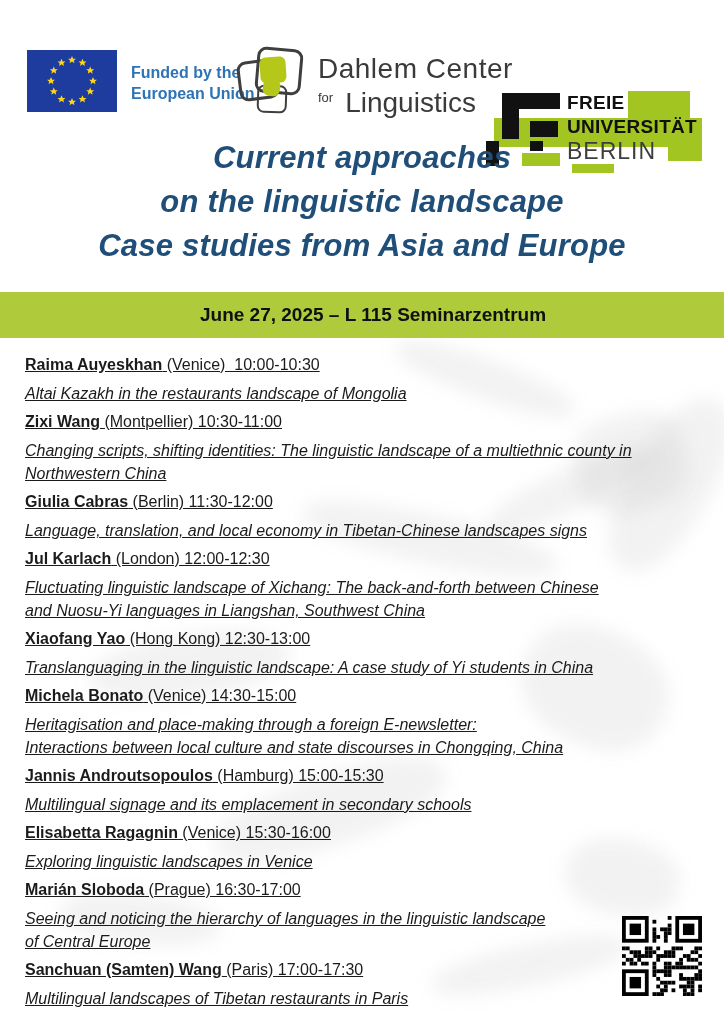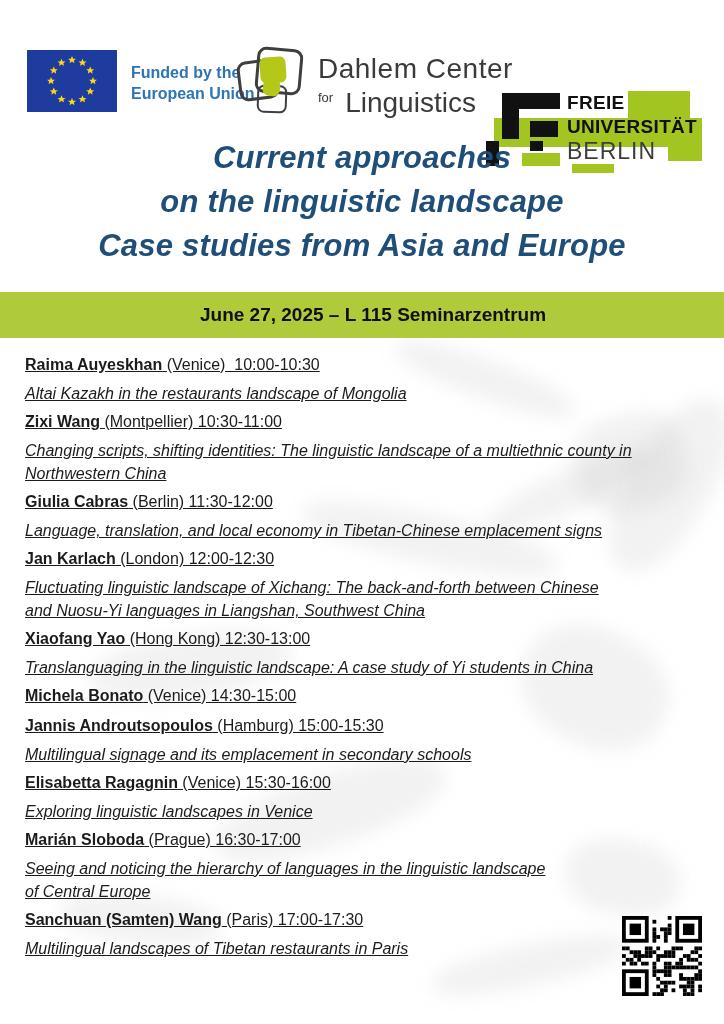--- a/index.html
+++ b/index.html
@@ -181,36 +181,38 @@
       </div>
 
       <div class="entry">
         <div class="entry-header"><span class="speaker">Zixi Wang</span><span class="meta"> (Montpellier) 10:30-11:00</span></div>
         <div class="talk">Changing scripts, shifting identities: The linguistic landscape of a multiethnic county in
 Northwestern China</div>
       </div>
 
       <div class="entry">
         <div class="entry-header"><span class="speaker">Giulia Cabras</span><span class="meta"> (Berlin) 11:30-12:00</span></div>
-        <div class="talk">Language, translation, and local economy in Tibetan-Chinese emplacement signs</div>
-      </div>
-
-      <div class="entry">
-        <div class="entry-header"><span class="speaker">Jan Karlach</span><span class="meta"> (London) 12:00-12:30</span></div>
+        <div class="talk">Language, translation, and local economy in Tibetan-Chinese landscapes signs</div>
+      </div>
+
+      <div class="entry">
+        <div class="entry-header"><span class="speaker">Jul Karlach</span><span class="meta"> (London) 12:00-12:30</span></div>
         <div class="talk">Fluctuating linguistic landscape of Xichang: The back-and-forth between Chinese
 and Nuosu-Yi languages in Liangshan, Southwest China</div>
       </div>
 
       <div class="entry">
         <div class="entry-header"><span class="speaker">Xiaofang Yao</span><span class="meta"> (Hong Kong) 12:30-13:00</span></div>
         <div class="talk">Translanguaging in the linguistic landscape: A case study of Yi students in China</div>
       </div>
 
       <div class="entry">
         <div class="entry-header"><span class="speaker">Michela Bonato</span><span class="meta"> (Venice) 14:30-15:00</span></div>
+        <div class="talk">Heritagisation and place-making through a foreign E-newsletter:
+Interactions between local culture and state discourses in Chongqing, China</div>
       </div>
 
       <div class="entry">
         <div class="entry-header"><span class="speaker">Jannis Androutsopoulos</span><span class="meta"> (Hamburg) 15:00-15:30</span></div>
         <div class="talk">Multilingual signage and its emplacement in secondary schools</div>
       </div>
 
       <div class="entry">
         <div class="entry-header"><span class="speaker">Elisabetta Ragagnin</span><span class="meta"> (Venice) 15:30-16:00</span></div>
         <div class="talk">Exploring linguistic landscapes in Venice</div>

